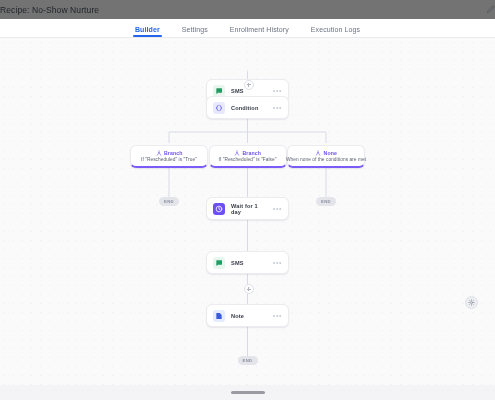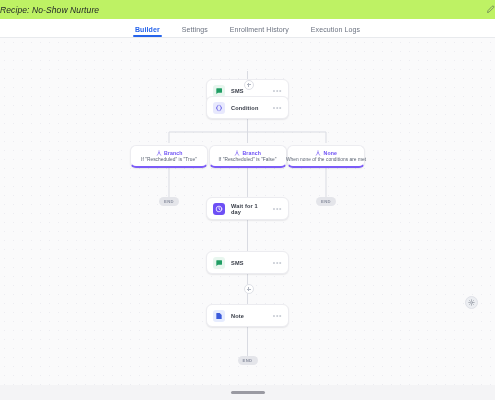--- a/index.html
+++ b/index.html
@@ -7,21 +7,21 @@
     width:495px;height:400px;overflow:hidden;
     font-family:"Liberation Sans", sans-serif;
     background:#ffffff;
     -webkit-font-smoothing:antialiased;
   }
   .app{position:relative;width:495px;height:400px;display:flex;flex-direction:column;background:#fff;}
 
   
   .titlebar{
     height:19px;display:flex;align-items:center;justify-content:space-between;
-    gap:5px;background:#bef264;flex:0 0 auto;font-style:italic;
+    gap:5px;background:#737373;flex:0 0 auto;
   }
   .title-text{font-size:8.5px;color:#1f2328;letter-spacing:.1px;}
   .pencil-icon{display:block;width:9px;height:9px;opacity:.72;}
 
   .tabbar{
     height:18px;display:flex;align-items:flex-end;justify-content:center;
     gap:0;background:#fff;flex:0 0 auto;border-bottom:1px solid #e8eaed;
   }
   .tab{
     font-size:7px;color:#6b7280;padding:0 11px 4px 11px;position:relative;

